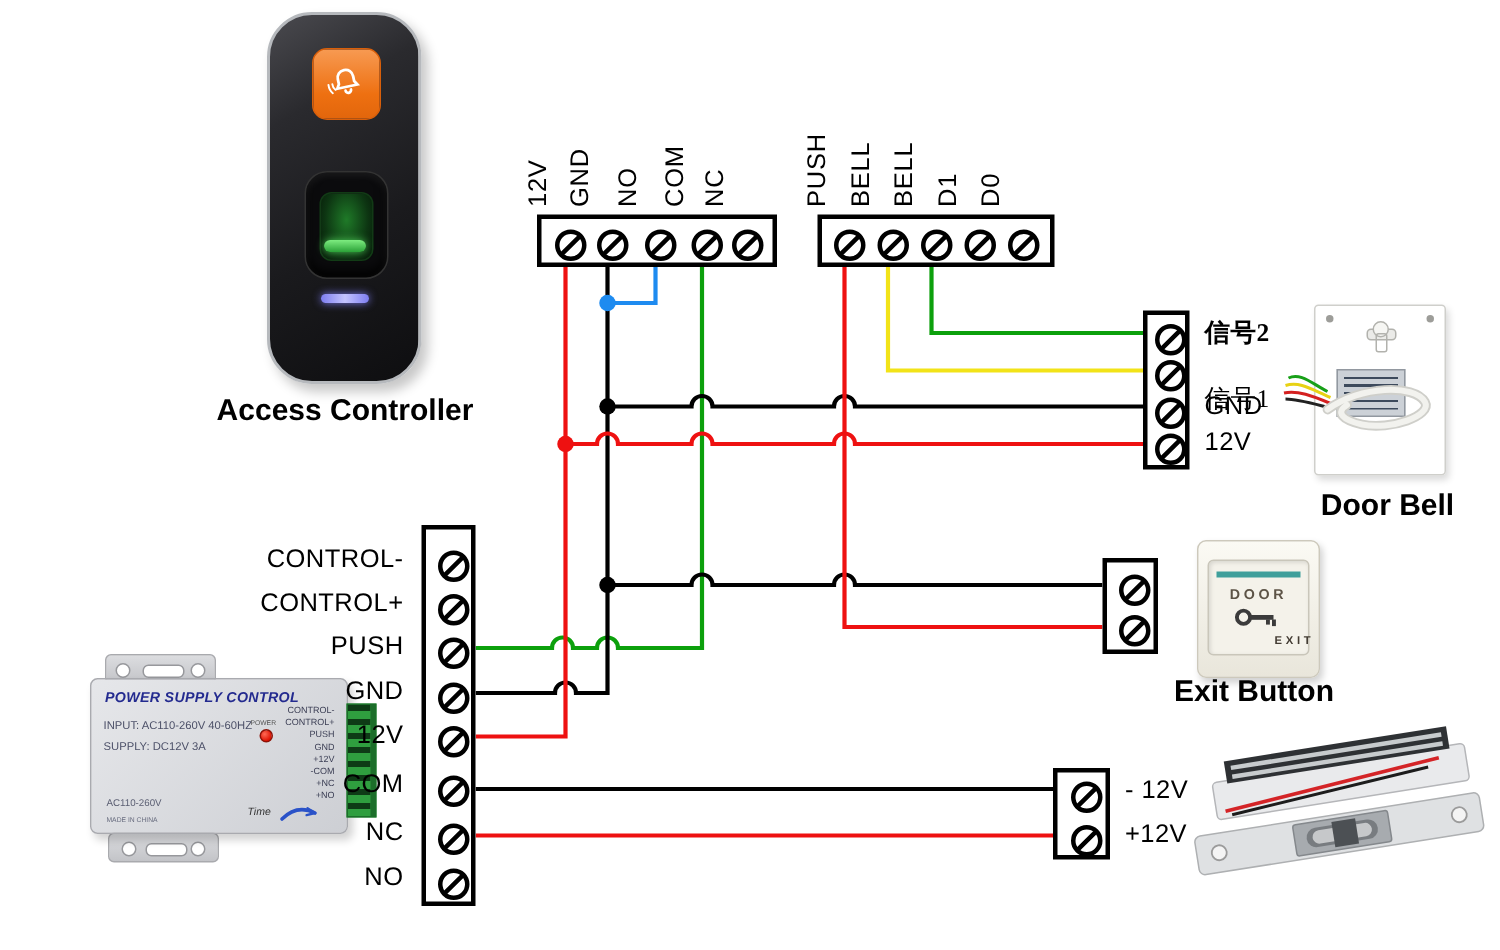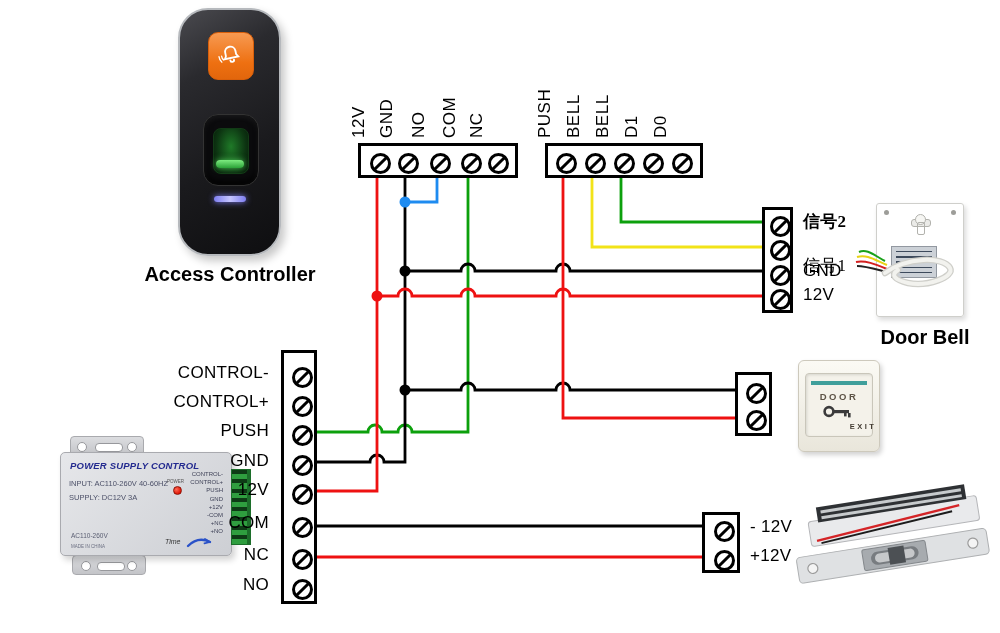--- a/index.html
+++ b/index.html
@@ -196,20 +196,21 @@
       <div class="exit-door">DOOR</div>
       <svg class="exit-key" width="34" height="15" viewBox="0 0 34 15">
         <circle cx="7" cy="7.5" r="4.4" fill="none" stroke="#3b3b3b" stroke-width="2.6"></circle>
         <rect x="11" y="6" width="16" height="3.2" fill="#3b3b3b"></rect>
         <rect x="22" y="9" width="2.6" height="3.4" fill="#3b3b3b"></rect>
         <rect x="26" y="9" width="2.6" height="4.4" fill="#3b3b3b"></rect>
       </svg>
       <div class="exit-exit">EXIT</div>
     </div>
   </div>
+  <div class="caption" style="left:770px;top:450px;width:132px;">Exit Button</div>
 
   <svg class="locks-svg" style="left:790px;top:478px;" width="210" height="125" viewBox="0 0 210 125">
     <g transform="translate(18,44) rotate(-9)">
       <rect x="0" y="0" width="170" height="25" rx="3" fill="#e9eaec" stroke="#b5b6b9" stroke-width="1"></rect>
       <rect x="10" y="-13" width="150" height="15" fill="#2e3134"></rect>
       <rect x="14" y="-9.5" width="142" height="3" fill="#c7cbcd"></rect>
       <rect x="14" y="-3.5" width="142" height="3" fill="#c7cbcd"></rect>
       <path d="M6 20 L152 7" fill="none" stroke="#d42427" stroke-width="2.4"></path>
       <path d="M10 23 L144 12" fill="none" stroke="#1c1c1c" stroke-width="2"></path>
     </g>

